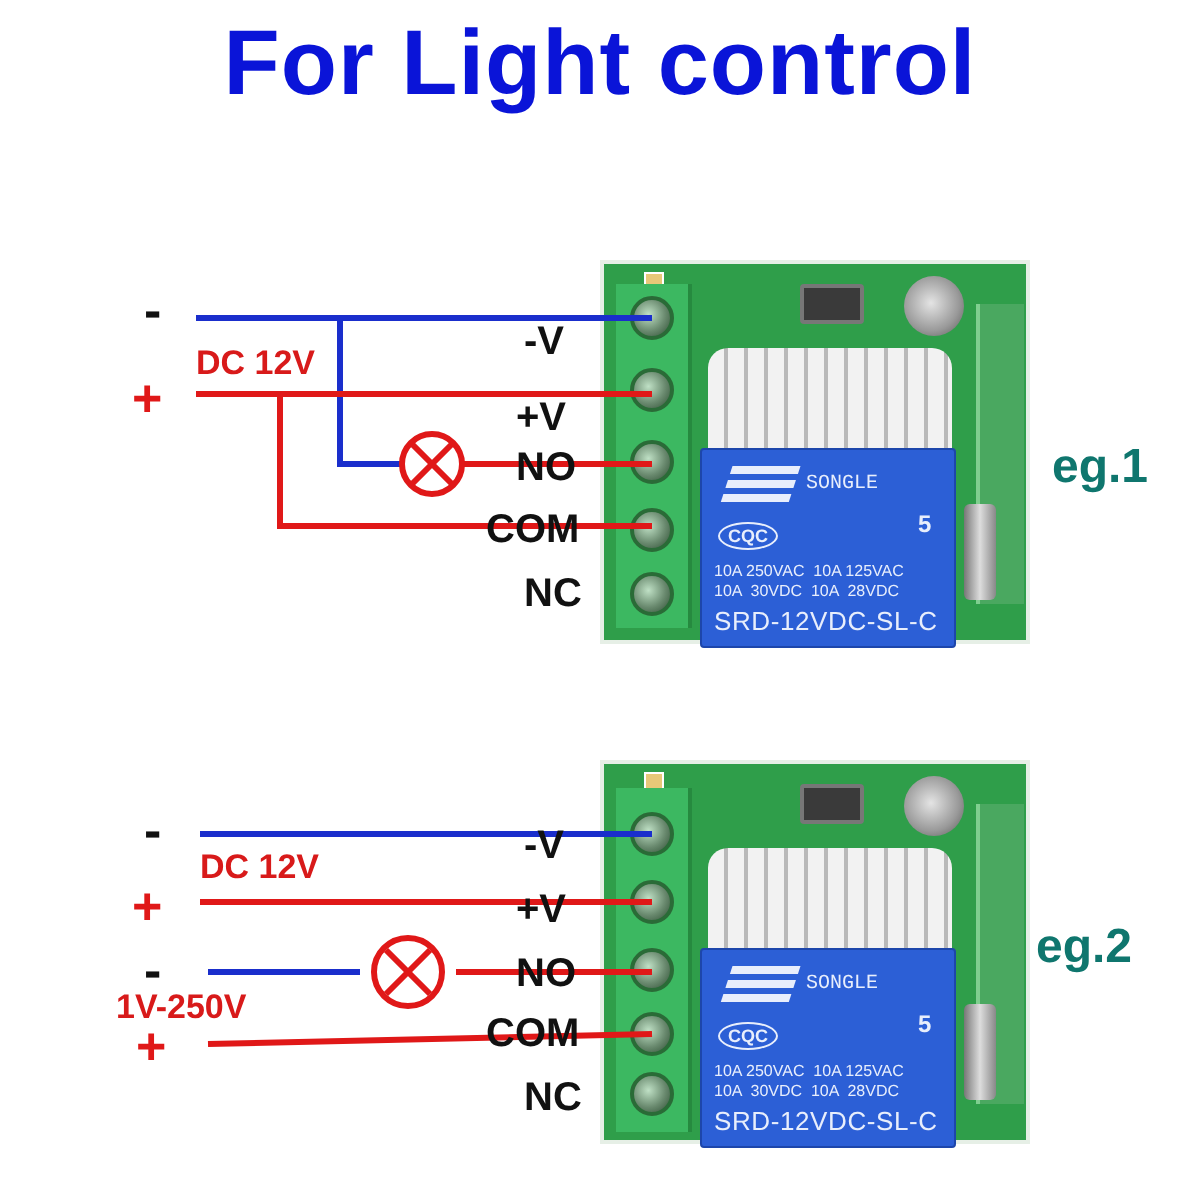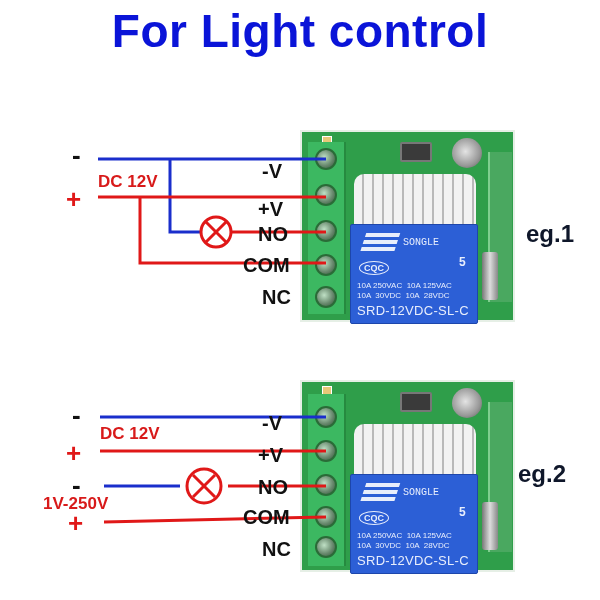--- a/index.html
+++ b/index.html
@@ -7,21 +7,21 @@
   .title{position:absolute;left:0;top:4px;width:600px;text-align:center;font-size:46px;font-weight:bold;color:#0a14d8;letter-spacing:0.5px;}
   .diagram{position:absolute;left:0;width:600px;height:220px;}
   .d1{top:120px;}
   .d2{top:372px;}
   svg.wires{position:absolute;left:0;top:0;}
   .lbl{position:absolute;font-weight:bold;font-size:20px;color:#111;}
   .pm{position:absolute;font-weight:bold;font-size:26px;line-height:26px;}
   .red{color:#e01818;}
   .blk{color:#111;}
   .volt{position:absolute;font-weight:bold;font-size:17px;color:#d81a1a;}
-  .eg{position:absolute;font-weight:bold;font-size:24px;color:#0f172a;}
+  .eg{position:absolute;font-weight:bold;font-size:24px;color:#0f766e;}
   .board{position:absolute;width:215px;height:192px;background:#2f9e4a;border:2px solid #e6efe6;box-sizing:border-box;}
   .tblock{position:absolute;width:38px;background:#3cb861;border-right:2px solid #268a3f;box-sizing:border-box;}
   .screw{position:absolute;left:7px;width:22px;height:22px;border-radius:50%;background:radial-gradient(circle at 40% 40%,#bfe0c5,#6a8a6f 55%,#2d4d33 100%);border:2px solid #2a6b37;box-sizing:border-box;}
   .coil{position:absolute;height:58px;background:repeating-linear-gradient(90deg,#f2f2f2 0 8px,#b9b9b9 8px 10px);border-radius:10px 10px 4px 4px;}
   .relay{position:absolute;background:#2c5fd6;border:1px solid #1d46ab;border-radius:2px;color:#e8eefc;}
   .relay .brand{position:absolute;left:52px;top:12px;font-family:Liberation Mono, monospace;font-size:10px;}
   .relay .spec{position:absolute;left:6px;font-size:8px;white-space:pre;}
   .relay .model{position:absolute;left:6px;font-size:13px;letter-spacing:0.3px;}
   .relay .logo{position:absolute;left:12px;top:8px;width:34px;height:20px;background:repeating-linear-gradient(180deg,#e8eefc 0 4px,transparent 4px 7px);transform:skewX(-18deg);}
   .relay .cert{position:absolute;font-size:9px;font-weight:bold;}
@@ -132,21 +132,21 @@
       <line x1="193" y1="103" x2="215" y2="125" stroke="#e01818" stroke-width="3"></line>
       <line x1="215" y1="103" x2="193" y2="125" stroke="#e01818" stroke-width="3"></line>
     </g>
   </svg>
 
   <div class="pm blk" style="left:72px;top:30px;">-</div>
   <div class="volt" style="left:100px;top:52px;">DC 12V</div>
   <div class="pm red" style="left:66px;top:68px;">+</div>
 
   <div class="pm blk" style="left:72px;top:100px;">-</div>
-  <div class="volt" style="left:43px;top:122px;">1V-250V</div>
+  <div class="volt" style="left:58px;top:122px;">1V-250V</div>
   <div class="pm red" style="left:68px;top:138px;">+</div>
 
   <div class="lbl" style="left:262px;top:40px;">-V</div>
   <div class="lbl" style="left:258px;top:72px;">+V</div>
   <div class="lbl" style="left:258px;top:104px;">NO</div>
   <div class="lbl" style="left:243px;top:134px;">COM</div>
   <div class="lbl" style="left:262px;top:166px;">NC</div>
 
   <div class="eg" style="left:518px;top:88px;">eg.2</div>
 </div>

